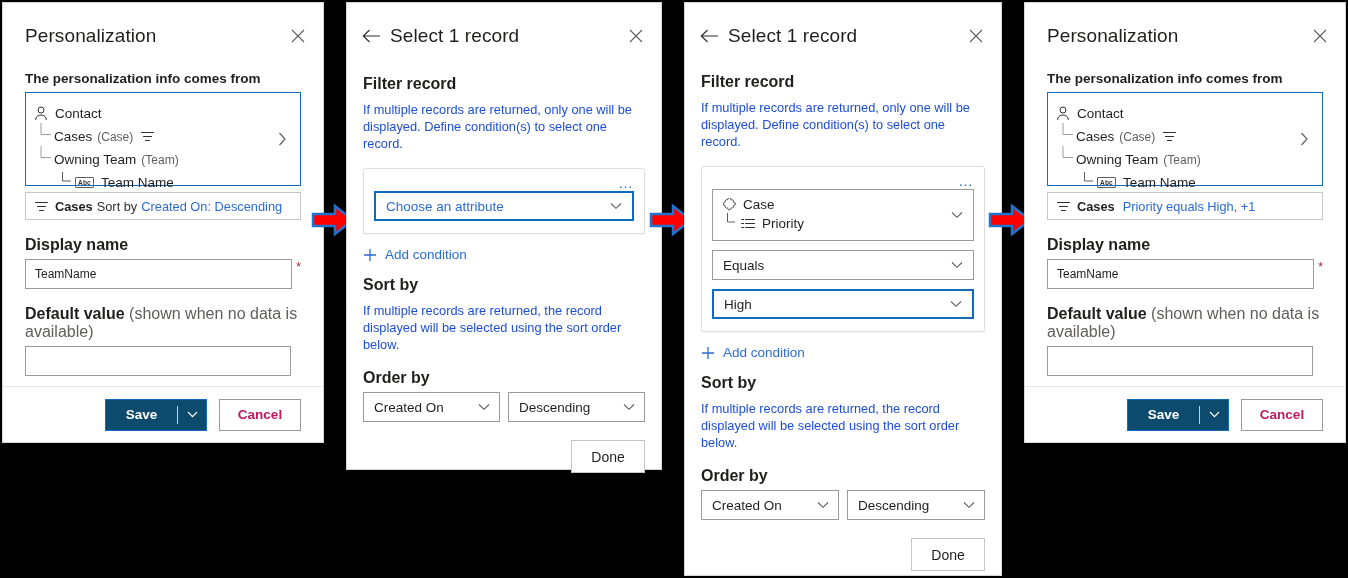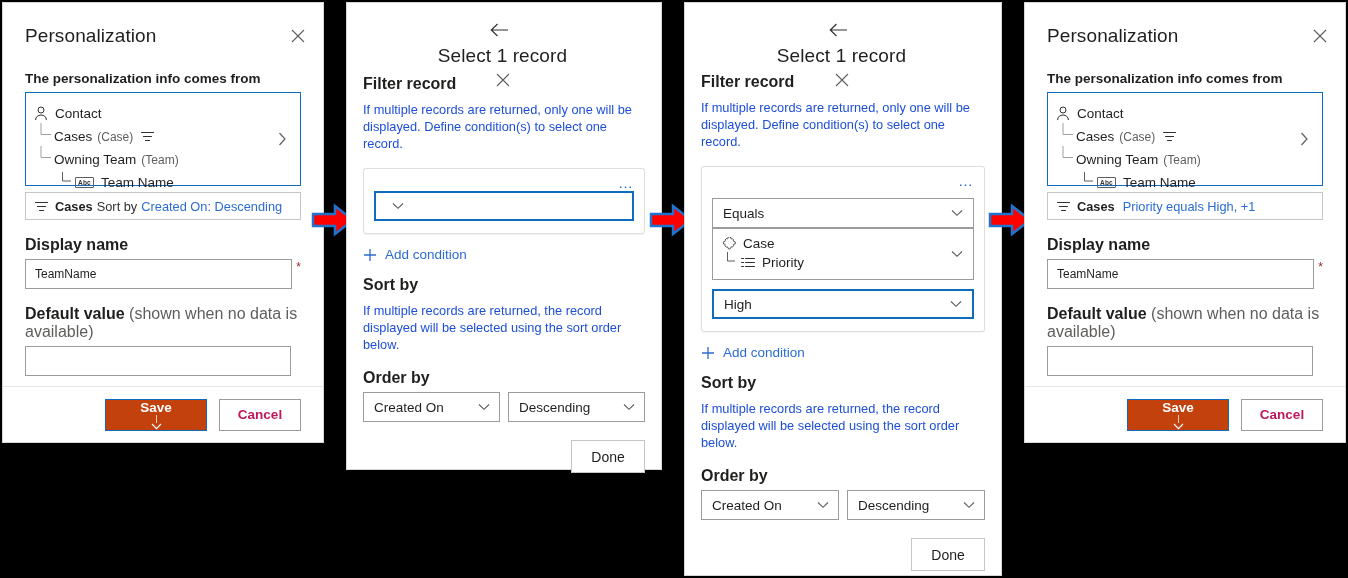--- a/index.html
+++ b/index.html
@@ -20,21 +20,21 @@
     box-shadow:0 1px 3px rgba(0,0,0,0.18);
   }
   .panel-inner { position:absolute; left:0; top:0; right:0; bottom:0; }
 
   
   .phead {
     display:flex; align-items:center;
     padding:14px 14px 0 22px;
     height:52px;
   }
-  .phead.with-back { padding-left:11px;flex-direction:column; }
+  .phead.with-back { padding-left:11px; }
   .back-icon {
     width:26px; height:26px; flex:0 0 26px;
     display:flex; align-items:center; justify-content:center;
     color:#323130; margin-right:6px;
   }
   .ptitle {
     font-size:19px; font-weight:400; color:#201f1e;
     letter-spacing:0.1px; white-space:nowrap;
     line-height:26px;
   }
@@ -117,24 +117,24 @@
   .req { color:#a4262c; font-size:12px; margin-left:4px; line-height:12px; padding-top:2px; }
 
   
   .pfooter {
     position:absolute; left:0; right:0; bottom:0;
     border-top:1px solid #e6e6e6;
     display:flex; align-items:center; justify-content:flex-end;
     padding:0 22px; height:56px; gap:12px;
   }
   .btn-primary {
-    background:#c2410c; color:#fff; border:1px solid #0f6cbd;
+    background:#0c4a6e; color:#fff; border:1px solid #0f6cbd;
     height:32px; display:flex; align-items:center;
     font-size:13.5px; font-weight:700;
-    padding:0; min-width:102px;flex-direction:column;
+    padding:0; min-width:102px;
   }
   .btn-primary .lbl { flex:1 1 auto; text-align:center; padding:0 12px; }
   .btn-primary .sep { width:1px; height:18px; background:rgba(255,255,255,0.75); }
   .btn-primary .caret { width:28px; display:flex; align-items:center; justify-content:center; }
   .btn-default {
     background:#fff; color:#be185d; border:1px solid #9b9b9b;
     height:32px; min-width:82px;
     display:flex; align-items:center; justify-content:center;
     font-size:13.5px; font-weight:700;
   }
@@ -328,20 +328,21 @@
 
       <div class="pbody narrow" style="padding-top:20px;">
         <div class="section-h2">Filter record</div>
         <div class="helper">If multiple records are returned, only one will be displayed. Define condition(s) to select one record.</div>
 
         <div class="condcard">
           <div class="ellipsis-row">
             <span class="ellipsis">…</span>
           </div>
           <div class="combo focus">
+            <span class="ctext placeholder">Choose an attribute</span>
             <span class="cchev">
               <svg width="12" height="8" viewBox="0 0 12 8">
                   <path d="M1 1.5 L6 6.3 L11 1.5" fill="none" stroke="#605e5c" stroke-width="1.15"></path>
                 </svg>
             </span>
           </div>
         </div>
 
         <div class="addcond">
           <span class="plus">
@@ -405,29 +406,20 @@
         </div>
       </div>
 
       <div class="pbody narrow" style="padding-top:18px;">
         <div class="section-h2">Filter record</div>
         <div class="helper">If multiple records are returned, only one will be displayed. Define condition(s) to select one record.</div>
 
         <div class="condcard">
           <div class="ellipsis-row">
             <span class="ellipsis">…</span>
-          </div>
-
-          <div class="combo" style="margin-top:9px;">
-            <span class="ctext">Equals</span>
-            <span class="cchev">
-              <svg width="12" height="8" viewBox="0 0 12 8">
-                  <path d="M1 1.5 L6 6.3 L11 1.5" fill="none" stroke="#605e5c" stroke-width="1.15"></path>
-                </svg>
-            </span>
           </div>
 
           <div class="combo tall">
             <div class="ctext combo-stack">
               <div class="l1">
                 <span class="ico">
                   <svg width="13" height="13" viewBox="0 0 14 14">
                       <path d="M5.3 1.2a1.5 1.5 0 0 1 3 0c0 .9 1 .9 1.6.4l1.6 1.6c-.5.6-.5 1.6.4 1.6a1.5 1.5 0 0 1 0 3c-.9 0-.9 1-.4 1.6l-1.6 1.6c-.6-.5-1.6-.5-1.6.4a1.5 1.5 0 0 1-3 0c0-.9-1-.9-1.6-.4L2.1 9.4c.5-.6.5-1.6-.4-1.6a1.5 1.5 0 0 1 0-3c.9 0 .9-1 .4-1.6l1.6-1.6c.6.5 1.6.5 1.6-.4z" fill="none" stroke="#323130" stroke-width="0.95"></path>
                     </svg>
                 </span>
@@ -447,20 +439,29 @@
                 <span>Priority</span>
               </div>
             </div>
             <span class="cchev">
               <svg width="12" height="8" viewBox="0 0 12 8">
                   <path d="M1 1.5 L6 6.3 L11 1.5" fill="none" stroke="#605e5c" stroke-width="1.15"></path>
                 </svg>
             </span>
           </div>
 
+          <div class="combo" style="margin-top:9px;">
+            <span class="ctext">Equals</span>
+            <span class="cchev">
+              <svg width="12" height="8" viewBox="0 0 12 8">
+                  <path d="M1 1.5 L6 6.3 L11 1.5" fill="none" stroke="#605e5c" stroke-width="1.15"></path>
+                </svg>
+            </span>
+          </div>
+
           <div class="combo focus" style="margin-top:9px;">
             <span class="ctext">High</span>
             <span class="cchev">
               <svg width="12" height="8" viewBox="0 0 12 8">
                   <path d="M1 1.5 L6 6.3 L11 1.5" fill="none" stroke="#605e5c" stroke-width="1.15"></path>
                 </svg>
             </span>
           </div>
         </div>
 

